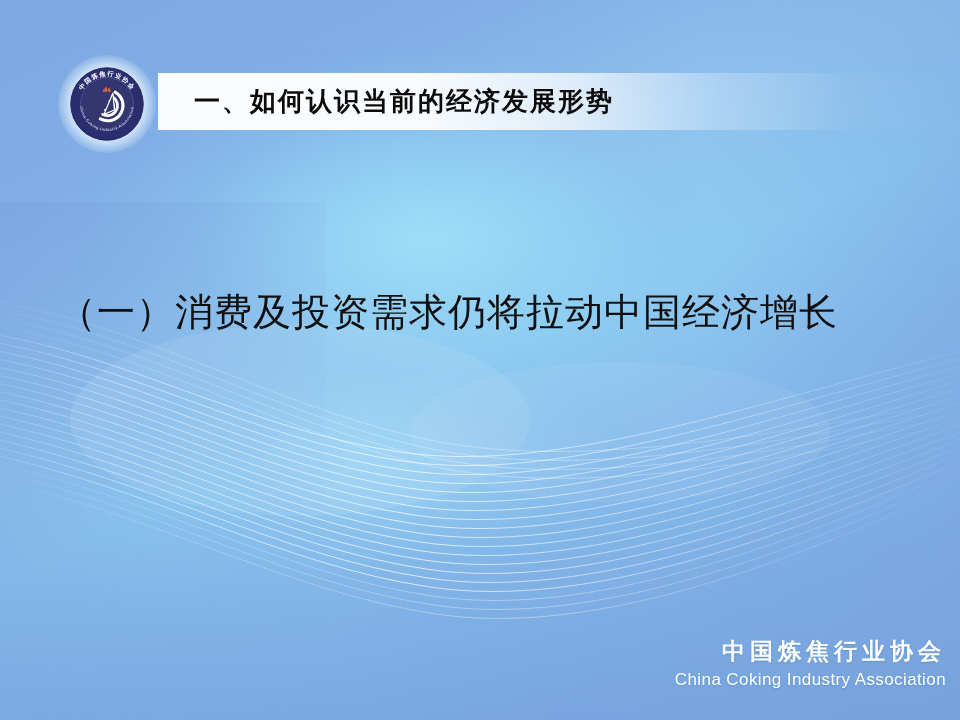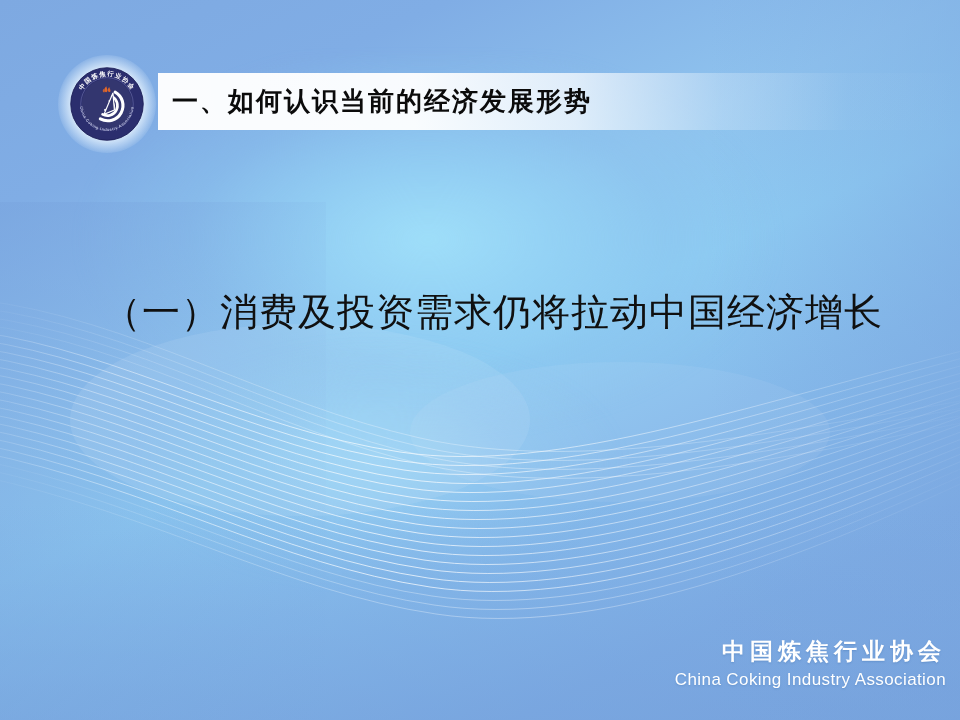--- a/index.html
+++ b/index.html
@@ -97,21 +97,21 @@
     background: linear-gradient(90deg,
       rgba(255,255,255,0.97) 0%,
       rgba(255,255,255,0.95) 32%,
       rgba(246,250,254,0.78) 52%,
       rgba(215,234,250,0.40) 70%,
       rgba(180,212,240,0.10) 86%,
       rgba(160,200,235,0.0) 100%);
   }
   .title-text {
     position: absolute;
-    left: 172px;
+    left: 194px;
     top: 73px;
     height: 57px;
     line-height: 57px;
     font-size: 26px;
     font-weight: bold;
     color: #0b0b0b;
     letter-spacing: 2px;
     white-space: nowrap;
     font-family: "DejaVu Sans", "Liberation Sans", sans-serif;
   }
@@ -143,21 +143,20 @@
   .main-heading {
     position: absolute;
     left: 58px;
     top: 287px;
     font-size: 38px;
     font-weight: normal;
     color: #101010;
     letter-spacing: 1px;
     white-space: nowrap;
     font-family: "DejaVu Sans", "Liberation Sans", sans-serif;
-    margin-left: 45px;
   }
 
   
   .footer {
     position: absolute;
     right: 14px;
     bottom: 28px;
     text-align: right;
   }
   .footer-cn {

